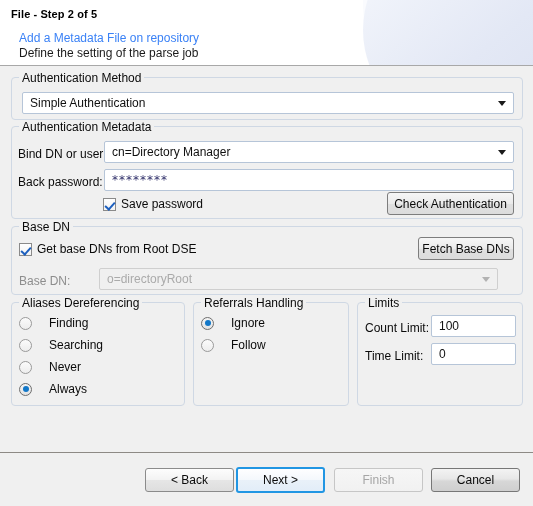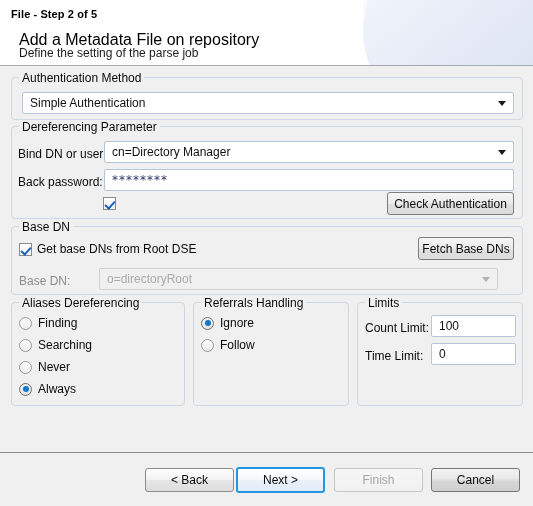--- a/index.html
+++ b/index.html
@@ -55,22 +55,22 @@
     top: 8px;
     font-size: 11px;
     font-weight: bold;
     color: #000000;
     letter-spacing: .1px;
   }
   #header-sub1 {
     position: absolute;
     left: 19px;
     top: 31px;
-    font-size: 16px;
-    color: #000000;
+    font-size: 12px;
+    color: #3b82f6;
   }
   #header-sub2 {
     position: absolute;
     left: 19px;
     top: 46px;
     font-size: 12px;
     color: #1a1a1a;
   }
 
   
@@ -202,20 +202,21 @@
   }
 
   
   .radio-row {
     position: absolute;
     display: flex;
     align-items: center;
     font-size: 12px;
     color: #0a0a0a;
     white-space: nowrap;
+    gap: 11px;
   }
   .rb-circle {
     width: 13px; height: 13px;
     box-sizing: border-box;
     border-radius: 50%;
     border: 1px solid #9a9a9a;
     background: linear-gradient(to bottom, #fbfbfb 0%, #ededed 100%);
     margin-right: 6px;
     position: relative;
     flex: none;
@@ -264,35 +265,36 @@
 
 <div class="groupbox" style="left:11px; top:77px; width:512px; height:43px;">
   <span class="gb-title">Authentication Method</span>
   <div class="combo" style="left:10px; top:14px; width:492px; height:22px;">
     <span>Simple Authentication</span>
     <span class="arrow"></span>
   </div>
 </div>
 
 <div class="groupbox" style="left:11px; top:126px; width:512px; height:93px;">
-  <span class="gb-title">Dereferencing Parameter</span>
+  <span class="gb-title">Authentication Metadata</span>
 
   <span class="field-label" style="left:6px; top:20px;">Bind DN or user:</span>
   <div class="combo" style="left:92px; top:14px; width:410px; height:22px;">
     <span>cn=Directory Manager</span>
     <span class="arrow"></span>
   </div>
 
   <span class="field-label" style="left:6px; top:48px;">Back password:</span>
   <div class="textinput pwd" style="left:92px; top:42px; width:410px; height:22px;">
     <span>********</span>
   </div>
 
   <div class="checkbox-row" style="left:91px; top:70px;">
     <span class="cb-box checked"></span>
+    <span>Save password</span>
   </div>
 
   <div class="btn small" style="left:375px; top:65px; width:127px; height:23px;">
     <span>Check Authentication</span>
   </div>
 </div>
 
 <div class="groupbox" style="left:11px; top:226px; width:512px; height:69px;">
   <span class="gb-title">Base DN</span>
 

